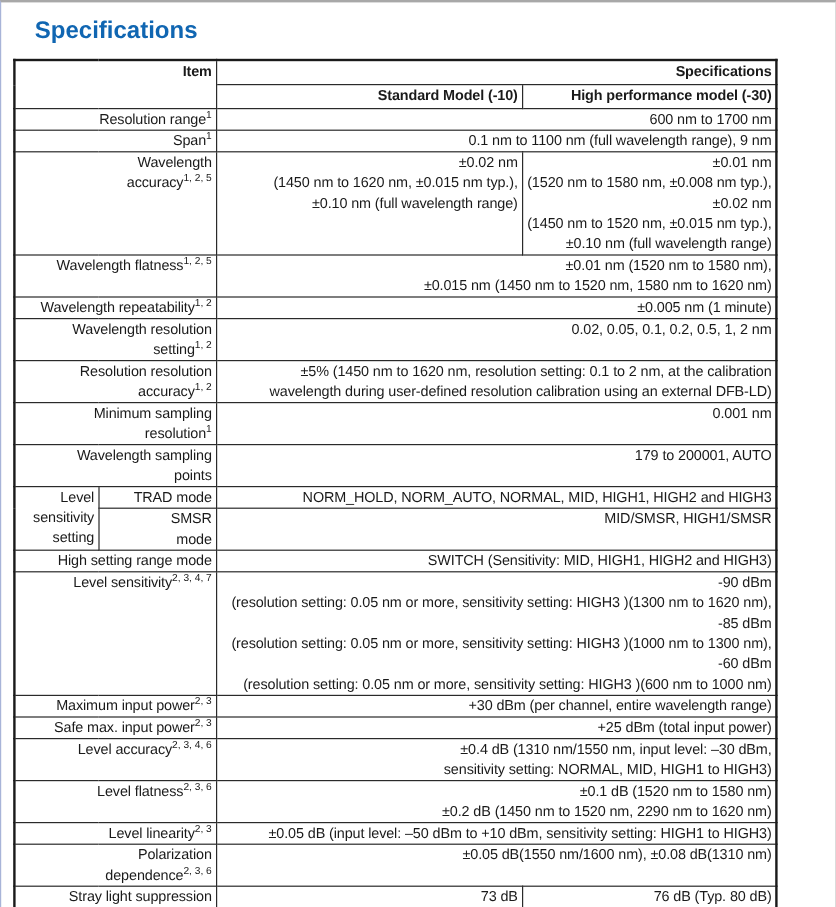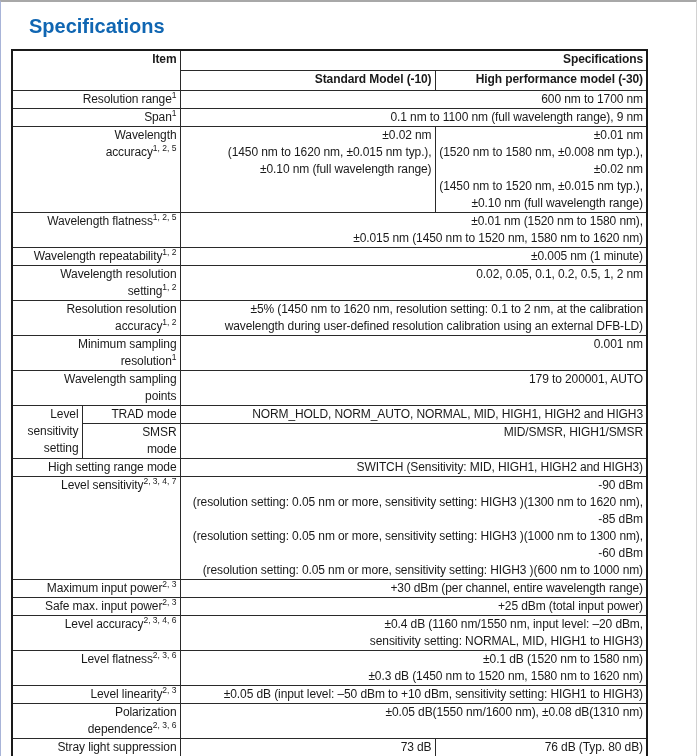--- a/index.html
+++ b/index.html
@@ -165,28 +165,28 @@
     <td colspan="2">+30 dBm (per channel, entire wavelength range)</td>
   </tr>
 
   <tr>
     <td colspan="2"><span>Safe max. input power</span><sup>2, 3</sup></td>
     <td colspan="2">+25 dBm (total input power)</td>
   </tr>
 
   <tr>
     <td colspan="2"><span>Level accuracy</span><sup>2, 3, 4, 6</sup></td>
-    <td colspan="2">±0.4 dB (1160 nm/1550 nm, input level: –20 dBm,
+    <td colspan="2">±0.4 dB (1310 nm/1550 nm, input level: –30 dBm,
 sensitivity setting: NORMAL, MID, HIGH1 to HIGH3)</td>
   </tr>
 
   <tr>
     <td colspan="2"><span>Level flatness</span><sup>2, 3, 6</sup></td>
     <td colspan="2">±0.1 dB (1520 nm to 1580 nm)
-±0.3 dB (1450 nm to 1520 nm, 1580 nm to 1620 nm)</td>
+±0.2 dB (1450 nm to 1520 nm, 2290 nm to 1620 nm)</td>
   </tr>
 
   <tr>
     <td colspan="2"><span>Level linearity</span><sup>2, 3</sup></td>
     <td colspan="2">±0.05 dB (input level: –50 dBm to +10 dBm, sensitivity setting: HIGH1 to HIGH3)</td>
   </tr>
 
   <tr>
     <td colspan="2"><span>Polarization
 dependence</span><sup>2, 3, 6</sup></td>

